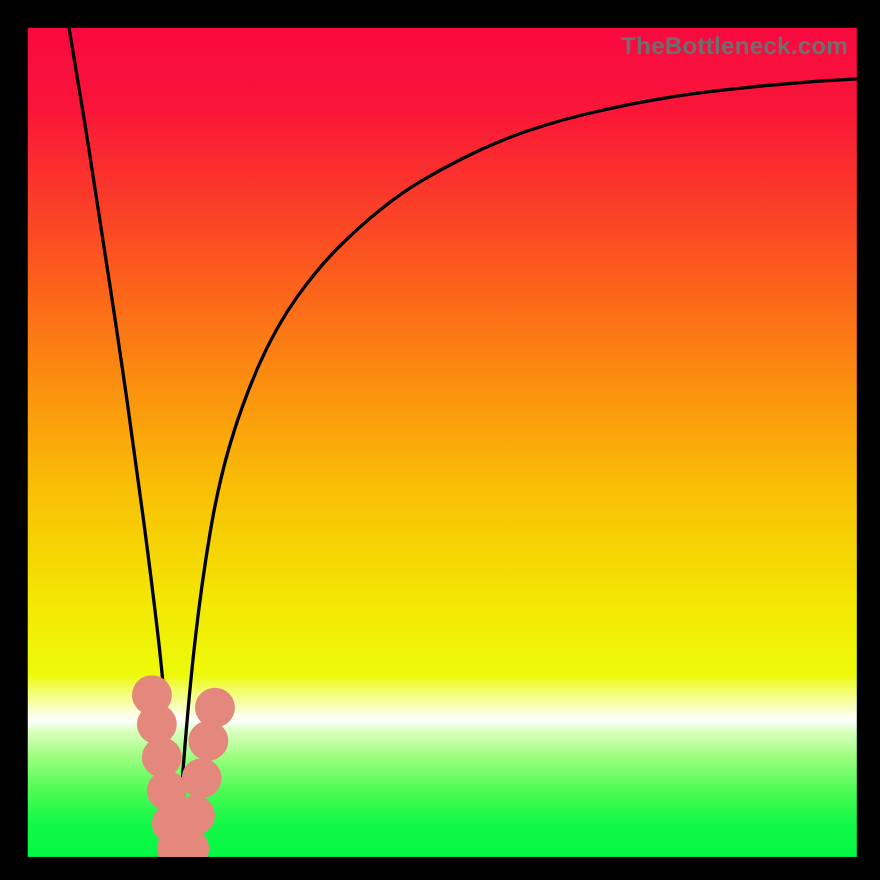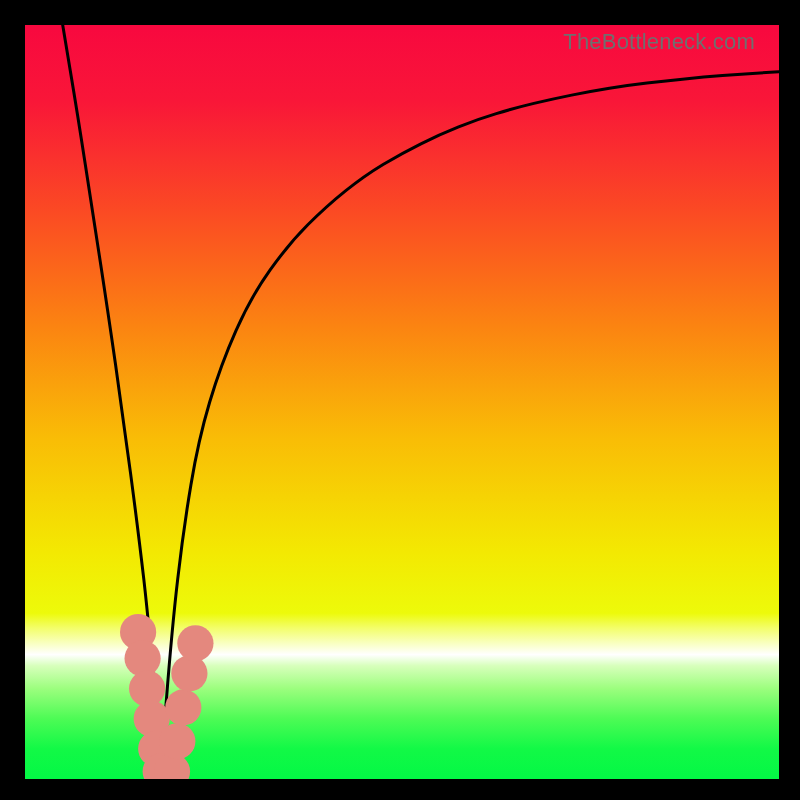--- a/index.html
+++ b/index.html
@@ -25,24 +25,24 @@
     height: 754px;
     overflow: hidden;
   }
   .gradient {
     position: absolute;
     left: 0; top: 0; right: 0; bottom: 0;
   }
   .watermark {
     position: absolute;
     top: 4px;
-    right: 24px;
+    right: 8px;
     color: #6f6f6f;
     font-size: 22px;
-    font-weight: 400;
+    font-weight: 700;
     letter-spacing: 0.2px;
   }
   svg.curve {
     position: absolute;
     left: 0; top: 0;
     width: 754px;
     height: 754px;
     overflow: visible;
   }
 </style>

